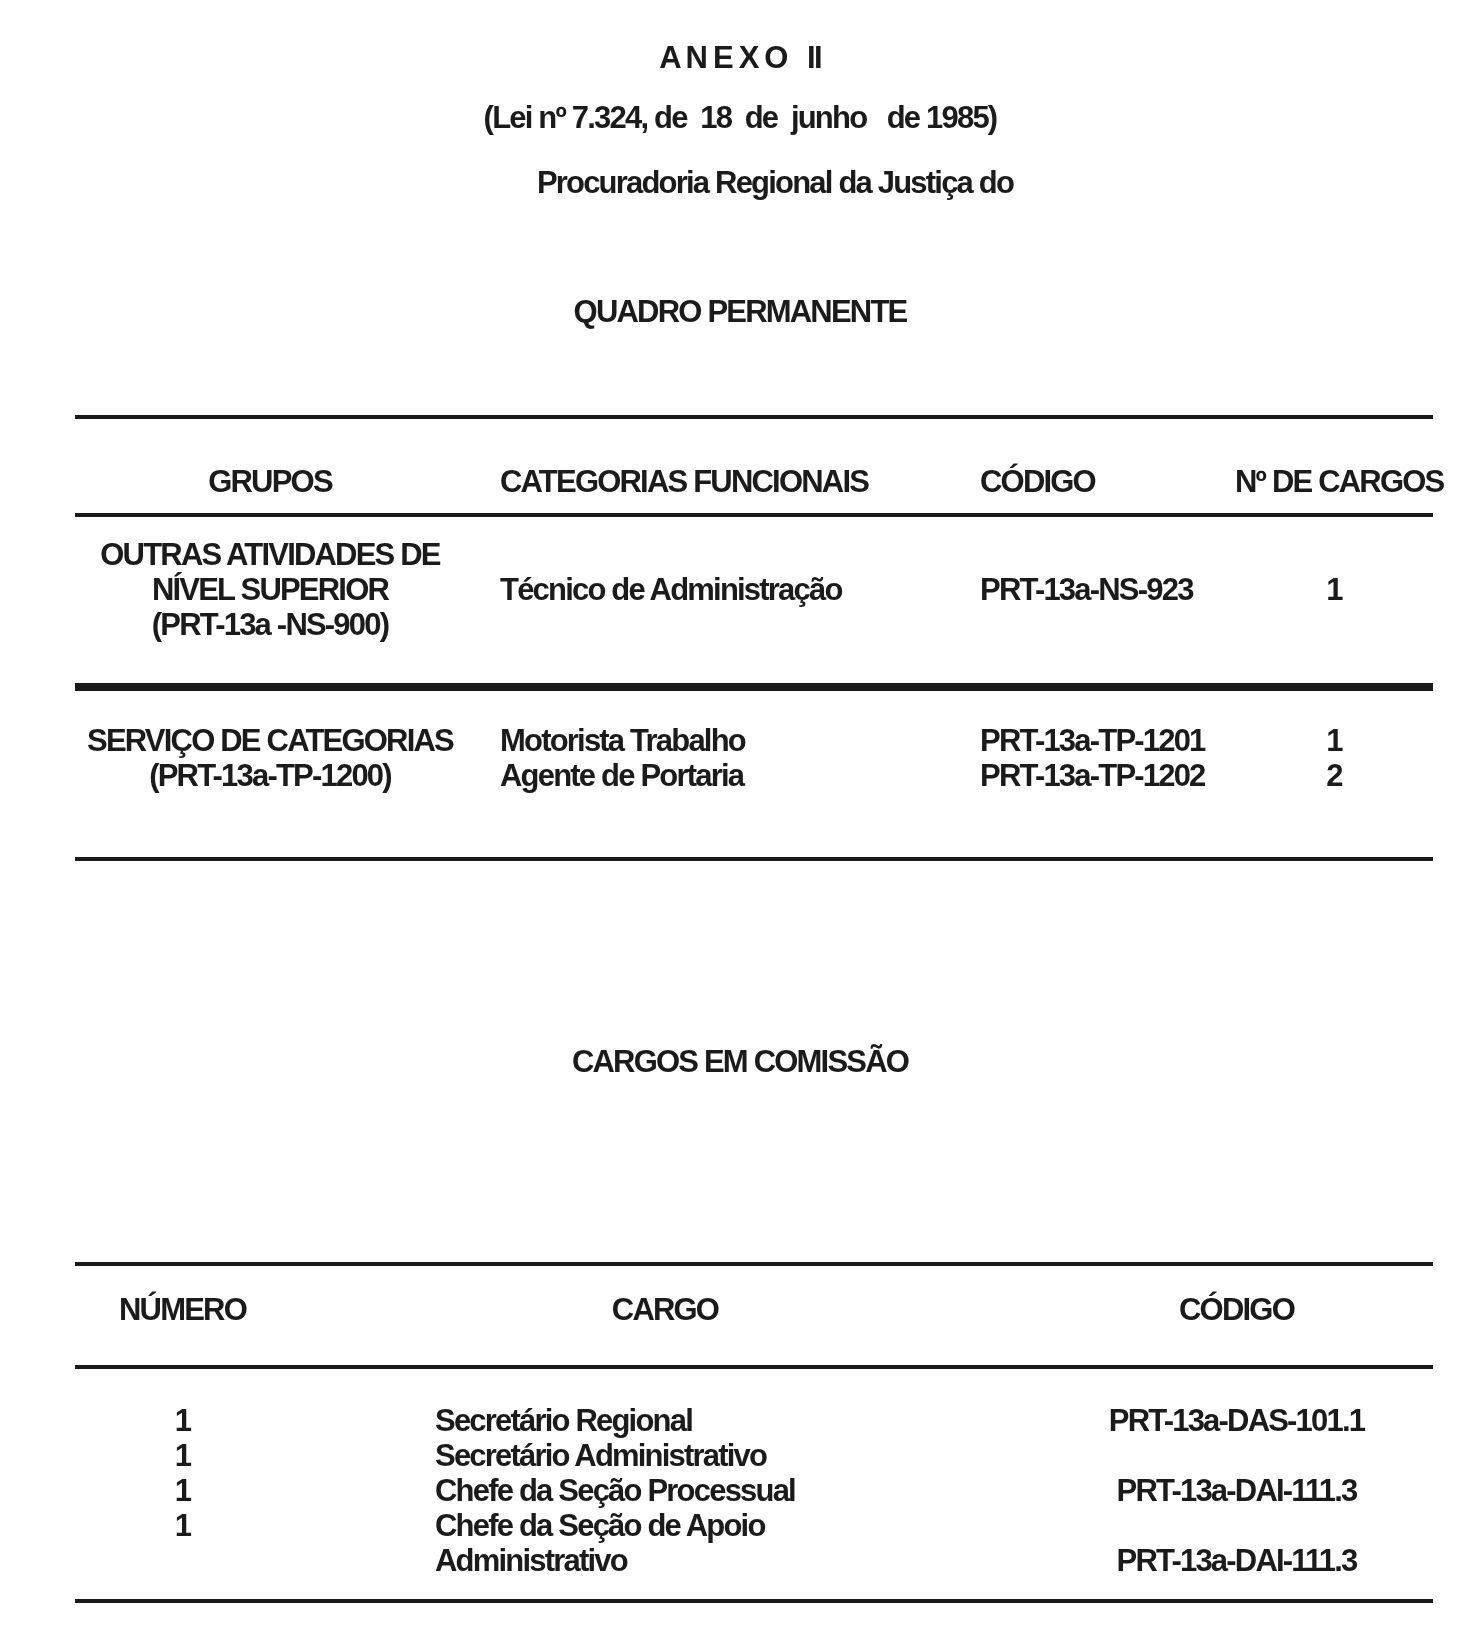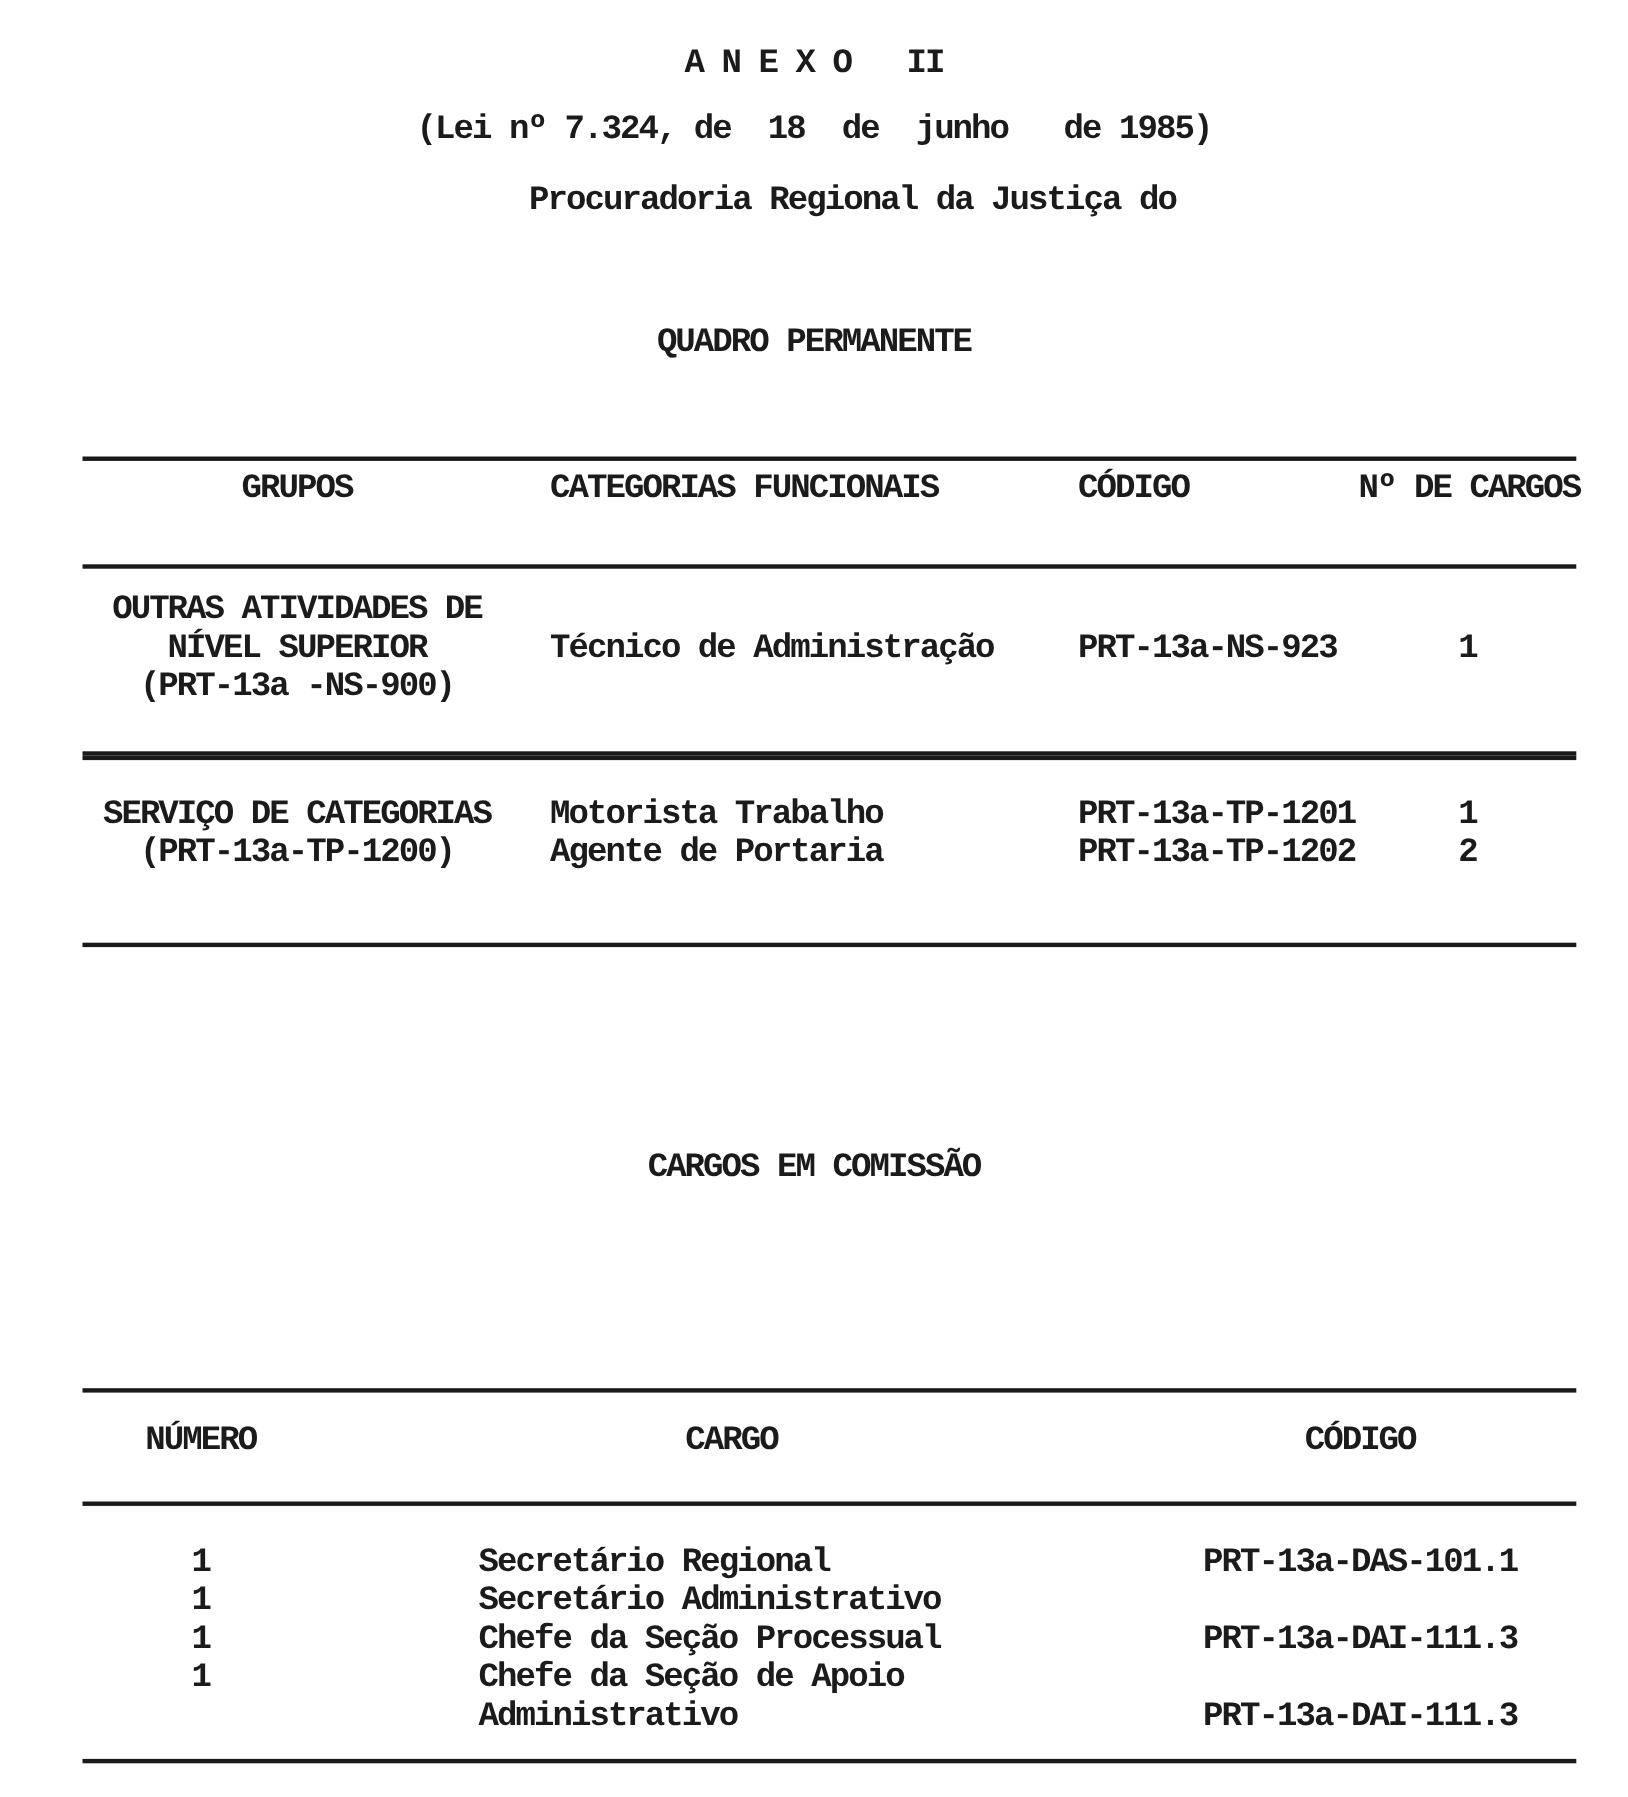--- a/index.html
+++ b/index.html
@@ -1,21 +1,21 @@
 <!DOCTYPE html>
 <html><head>
 <meta charset="utf-8">
 <style>
   html,body { margin:0; padding:0; background:#e8e8e8; }
   .page {
     position:relative;
     width:1480px; height:1634px;
     background:#ffffff;
     color:#1b1b1b;
-    font-family:Liberation Mono, monospace;
+    font-family:Liberation Sans, sans-serif;
     font-weight:bold;
     font-size:31px;
     letter-spacing:-1.8px;
     line-height:35px;
     overflow:hidden;
   }
   .line { white-space:pre; }
   .hline {
     position:absolute; left:0; width:1480px;
     text-align:center; white-space:pre;
@@ -28,21 +28,21 @@
   .h-comissao{ top:1044px; }
 
   .rule { height:4px; background:#1a1a1a; }
 
   
   .t1 { position:absolute; left:75px; top:415px; width:1358px; }
   .t1-grid { display:grid; grid-template-columns:425px 480px 255px 198px; }
   .c-grupos { text-align:center; padding-right:35px; }
   .c-num    { text-align:center; }
   .t1-head  { height:94px; }
-  .t1-head > div { padding-top:8px; }
+  .t1-head > div { padding-top:8px;margin-top:37px; }
   .t1-row1  { height:166px; }
   .t1-row1 .c-grupos { padding-top:20px; }
   .t1-row1 .c-cat, .t1-row1 .c-cod, .t1-row1 .c-num { padding-top:55px; }
   .t1-row2  { height:135px; }
   .t1-row2 > div { padding-top:37px; }
   .t1-row3  { height:166px; }
   .t1-row3 > div { padding-top:32px; }
 
   
   .t2 { position:absolute; left:75px; top:1262px; width:1358px; }

